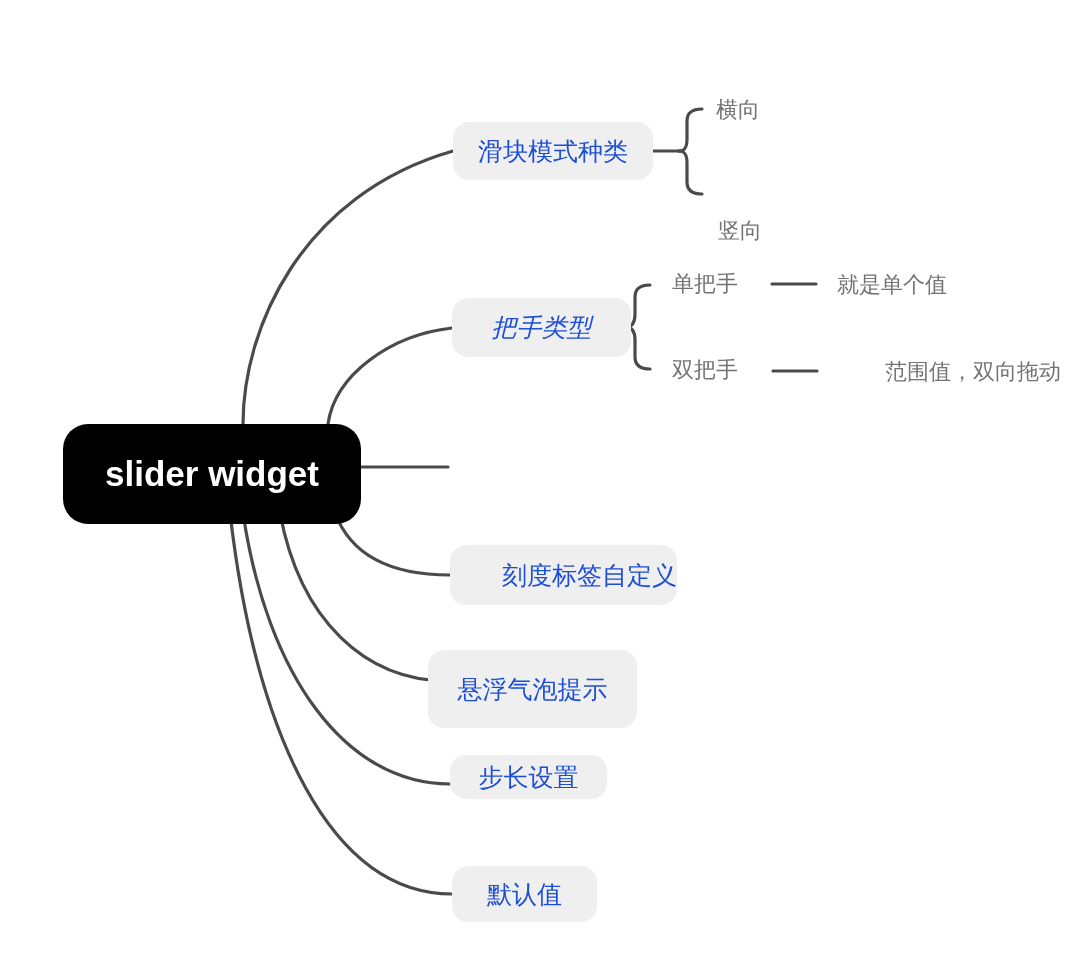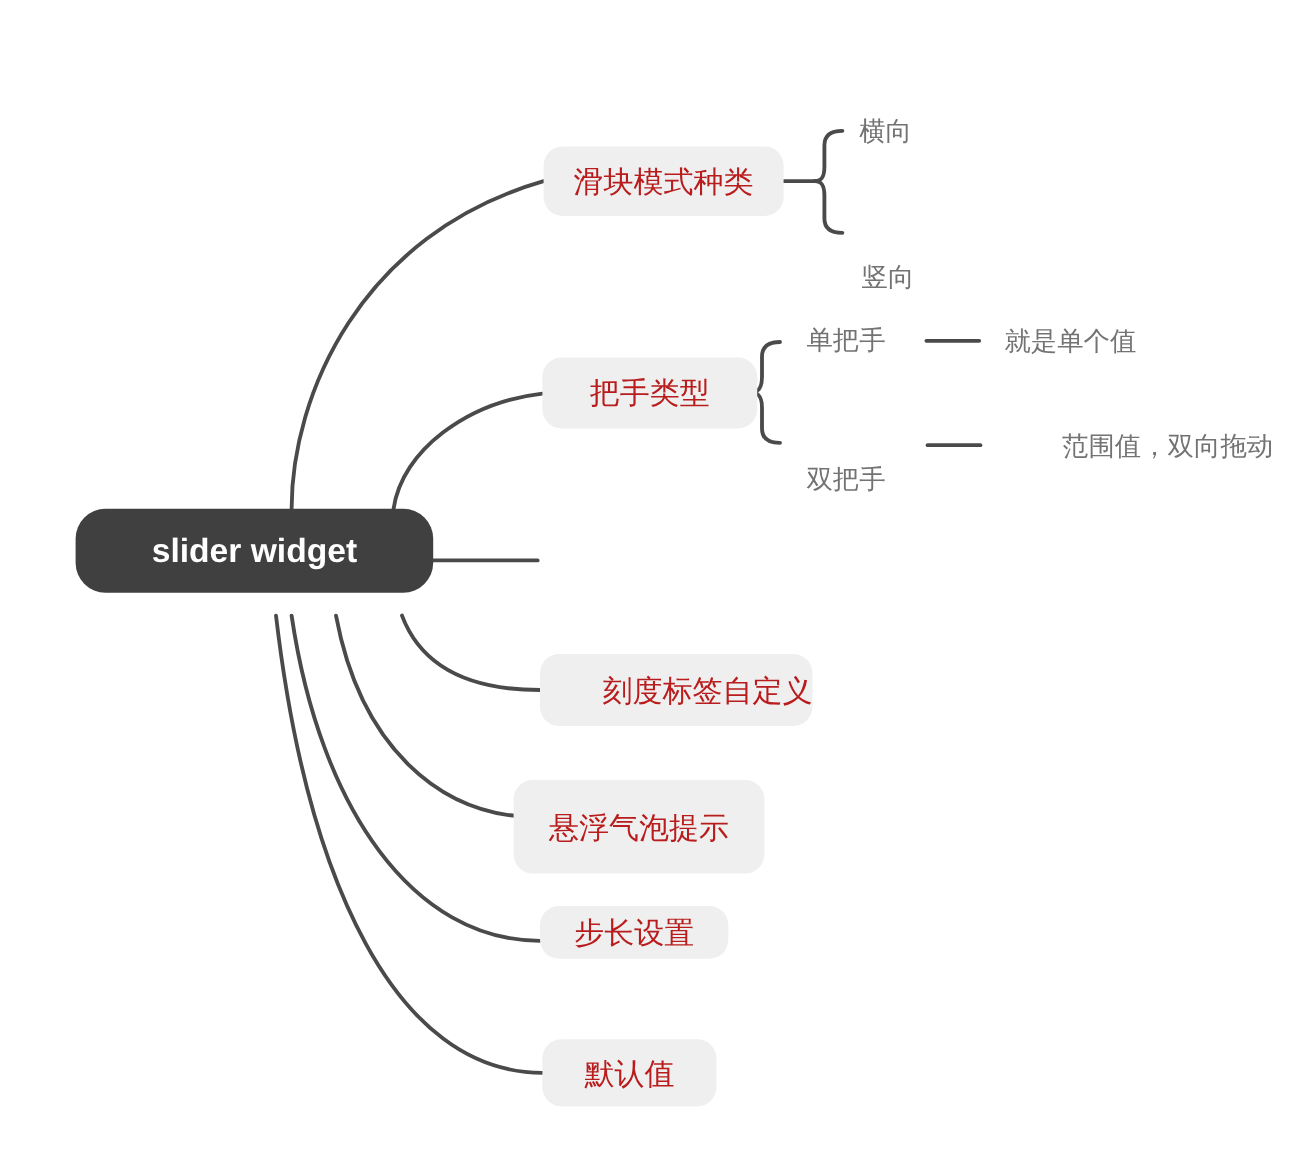--- a/index.html
+++ b/index.html
@@ -34,52 +34,52 @@
     align-items: center;
     justify-content: center;
     box-sizing: border-box;
     white-space: nowrap;
     cursor: default;
   }
   .root-node {
     left: 63px;
     top: 424px;
     width: 298px;
-    height: 70px;
-    background: #404040;
+    height: 100px;
+    background: #000000;
     border-radius: 25px;
     color: #ffffff;
-    font-size: 28px;
+    font-size: 35px;
     font-weight: bold;
   }
   .branch {
     background: #efefef;
     border-radius: 16px;
-    color: #b91c1c;
+    color: #1d4ed8;
     font-size: 25px;
   }
   .branch-0 { left: 453px; top: 122px; width: 200px; height: 58px; }
-  .branch-1 { left: 452px; top: 298px; width: 179px; height: 59px; }
+  .branch-1 { left: 452px; top: 298px; width: 179px; height: 59px; font-style: italic; }
   .branch-2 { left: 448px; top: 437px; width: 229px; height: 60px; }
   .branch-3 { left: 450px; top: 545px; width: 227px; height: 60px; justify-content: flex-end; }
   .branch-4 { left: 428px; top: 650px; width: 209px; height: 78px; }
   .branch-5 { left: 450px; top: 755px; width: 157px; height: 44px; }
   .branch-6 { left: 452px; top: 866px; width: 145px; height: 56px; }
   .leaf-text {
     position: absolute;
     color: #737373;
     font-size: 22px;
     line-height: 30px;
     white-space: nowrap;
     cursor: default;
   }
   .child-0-0 { left: 716px; top: 95px; }
   .child-0-1 { left: 718px; top: 181px; margin-top: 35px; }
   .child-1-0 { left: 672px; top: 269px; }
-  .child-1-1 { left: 672px; top: 355px; margin-top: 30px; }
+  .child-1-1 { left: 672px; top: 355px; }
   .note-1-0  { left: 837px; top: 270px; }
   .note-1-1  { left: 837px; top: 357px; margin-left: 48px; }
 </style>
 </head>
 <body>
 
 <div class="canvas">
 
   <svg class="connectors" viewBox="0 0 1080 967" xmlns="http://www.w3.org/2000/svg">
 

